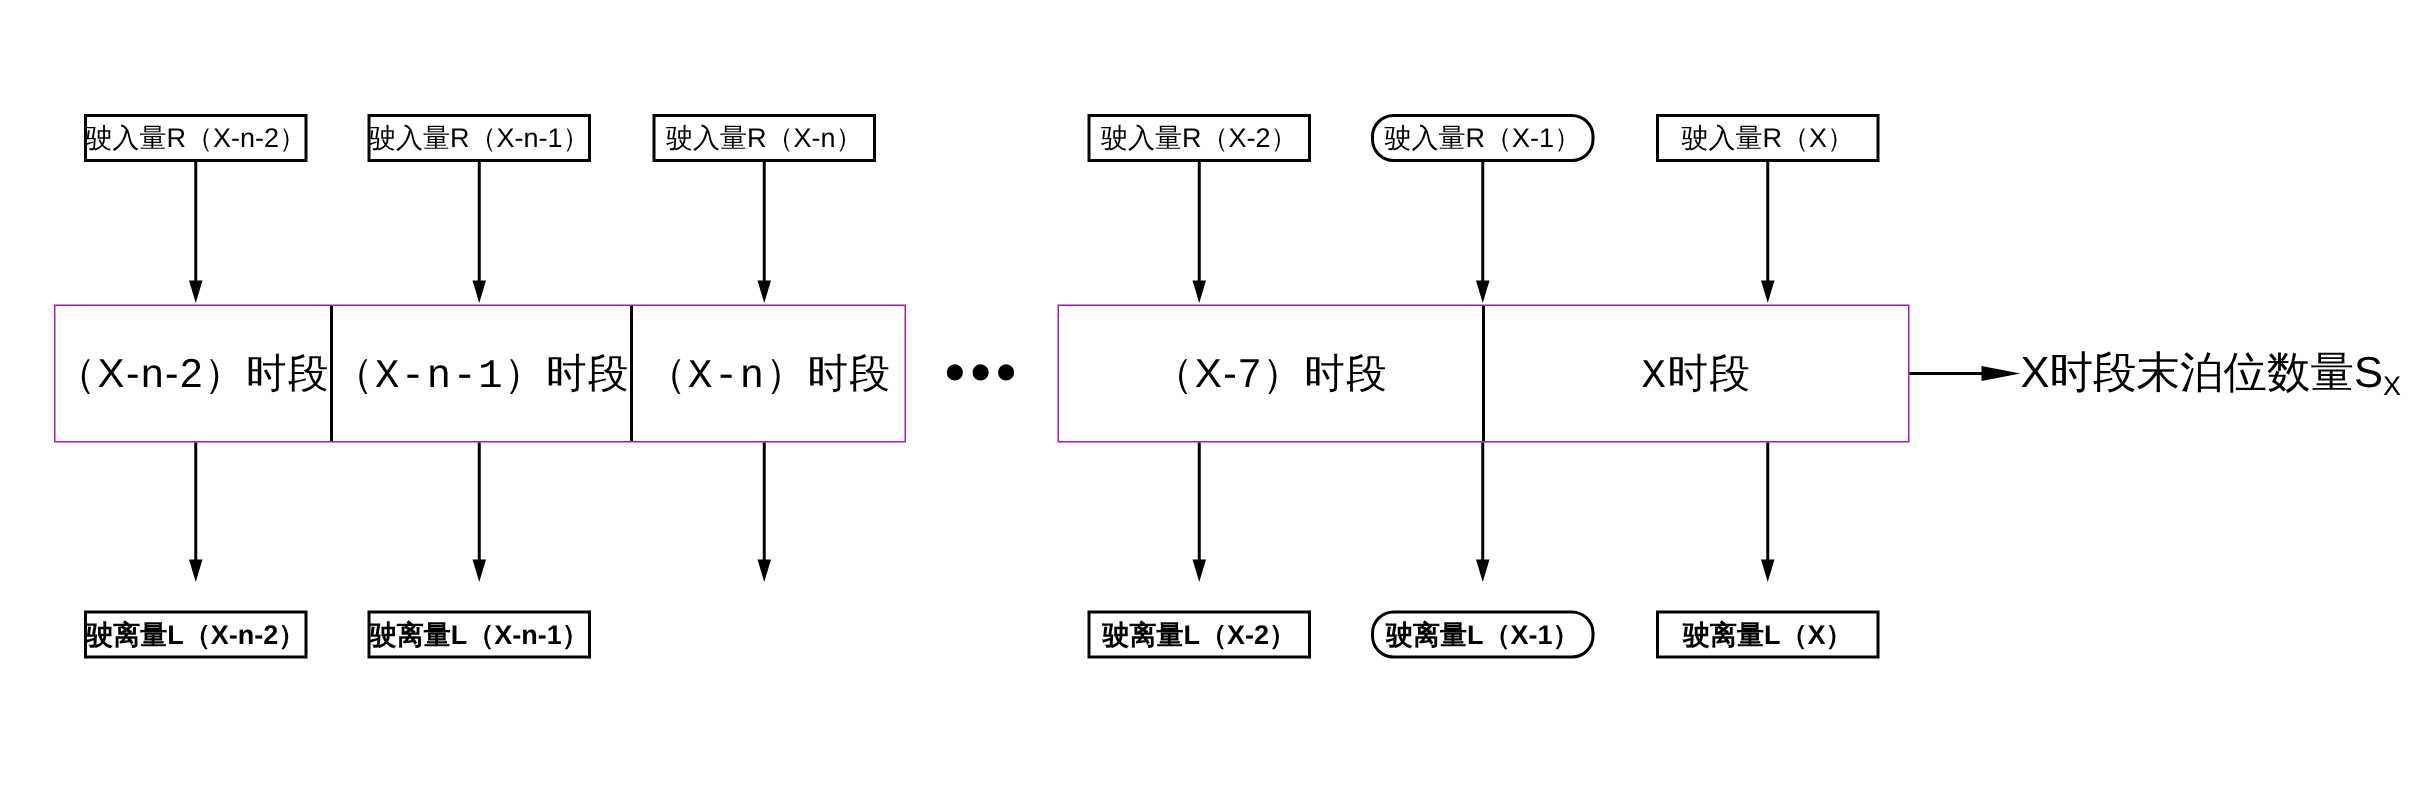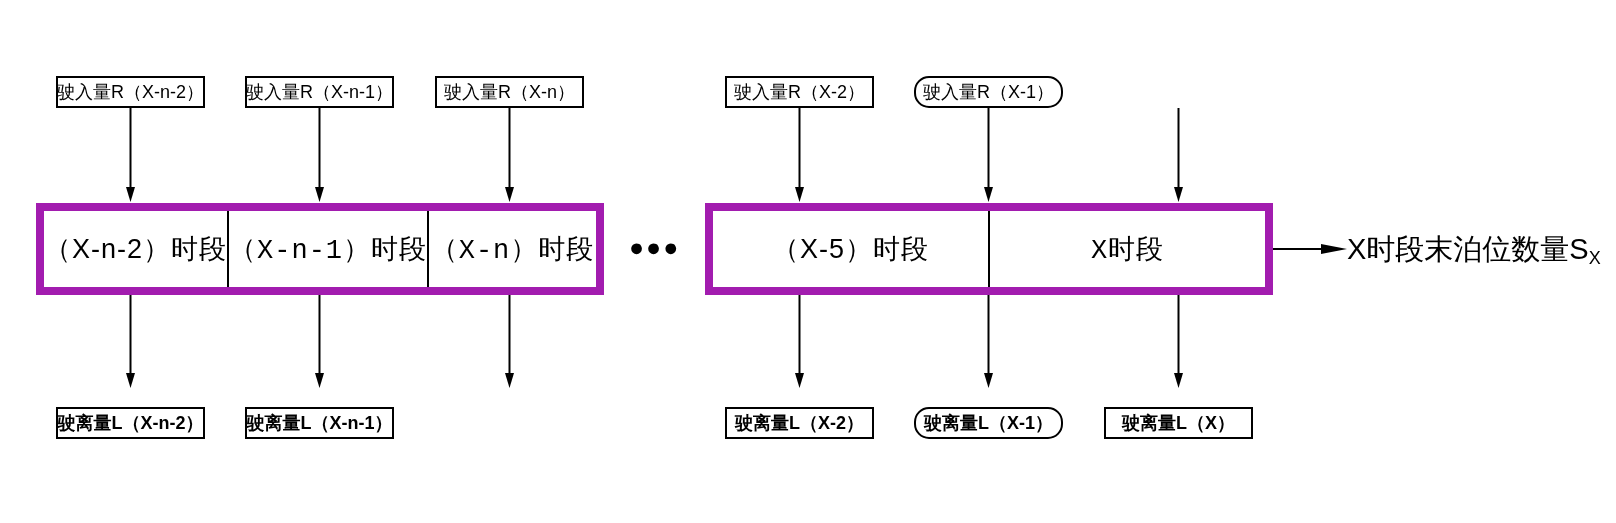--- a/index.html
+++ b/index.html
@@ -31,21 +31,21 @@
   .c1 { left: 245px; }
   .c2 { left: 435px; }
   .c3 { left: 725px; }
   .c4 { left: 914px; border-radius: 15px; }
   .c5 { left: 1104px; }
   .group {
     position: absolute;
     top: 203px;
     width: 568px;
     height: 92px;
-    border: 8px solid #a21caf;
+    border: 1px solid #a21caf;
     box-sizing: border-box;
     display: flex;
     background: #ffffff;
   }
   .group-left  { left: 36px; }
   .group-right { left: 705px; }
   .period-cell {
     flex: 1 1 0;
     display: flex;
     align-items: center;
@@ -91,31 +91,32 @@
 </head>
 <body>
 
 <div id="canvas">
 
   <div class="smallbox c0">驶入量R（X-n-2）</div>
   <div class="smallbox c1">驶入量R（X-n-1）</div>
   <div class="smallbox c2">驶入量R（X-n）</div>
   <div class="smallbox c3">驶入量R（X-2）</div>
   <div class="smallbox c4">驶入量R（X-1）</div>
+  <div class="smallbox c5">驶入量R（X）</div>
 
   <div class="group group-left">
     <div class="period-cell">（X-n-2）时段</div>
     <div class="period-cell">（X-n-1）时段</div>
     <div class="period-cell">（X-n）时段</div>
   </div>
 
   <div class="ellipsis">●●●</div>
 
   <div class="group group-right">
-    <div class="period-cell">（X-5）时段</div>
+    <div class="period-cell">（X-7）时段</div>
     <div class="period-cell">X时段</div>
   </div>
 
   <div class="smallbox bottom c0">驶离量L（X-n-2）</div>
   <div class="smallbox bottom c1">驶离量L（X-n-1）</div>
   <div class="smallbox bottom c3">驶离量L（X-2）</div>
   <div class="smallbox bottom c4">驶离量L（X-1）</div>
   <div class="smallbox bottom c5">驶离量L（X）</div>
 
   <div class="result-label">

